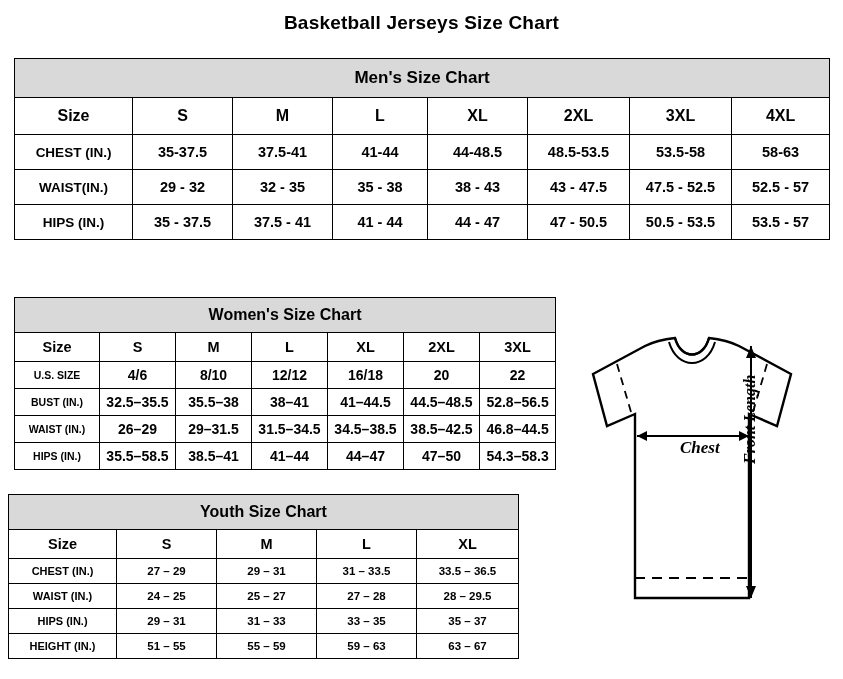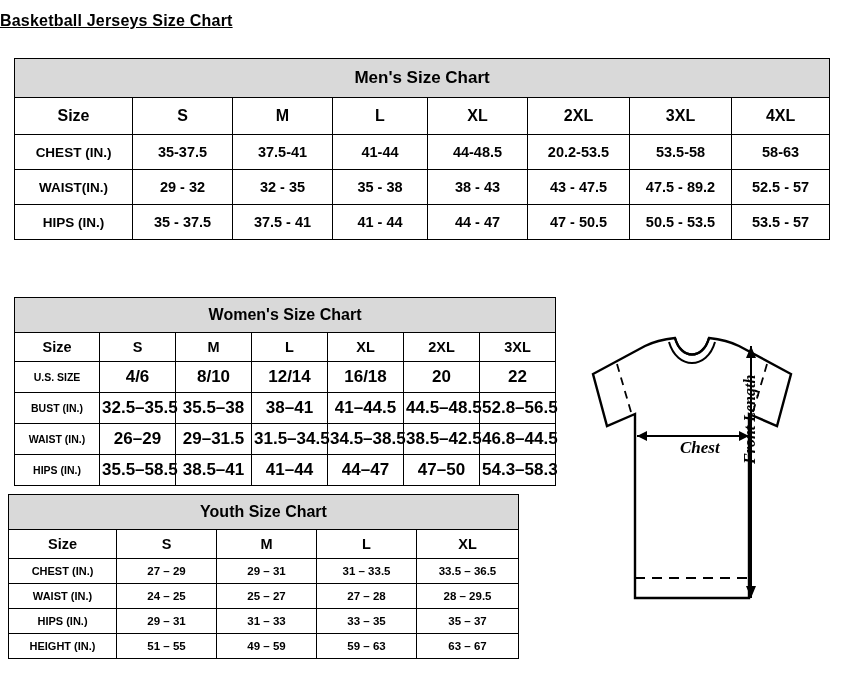--- a/index.html
+++ b/index.html
@@ -9,25 +9,25 @@
   }
   body {
     width: 843px;
     height: 679px;
     font-family: "Liberation Sans", sans-serif;
     color: #000;
     position: relative;
     overflow: hidden;
   }
   #page-title {
-    font-size: 16px;
+    text-align: center;
+    font-size: 19px;
     font-weight: bold;
     margin: 12px 0 0 0;
     letter-spacing: 0.2px;
-    text-decoration: underline;
   }
 
   table.sizechart {
     border-collapse: collapse;
     table-layout: fixed;
     background: #fff;
   }
   table.sizechart th,
   table.sizechart td {
     border: 1px solid #000;
@@ -65,21 +65,21 @@
   
   #womens-wrap {
     position: absolute;
     left: 14px;
     top: 297px;
     width: 541px;
   }
   #womens-table { width: 541px; }
   #womens-table .caption-cell { font-size: 16px; padding: 8px 0; margin-top: 16px; }
   #womens-table .hdr-cell { font-size: 14.5px; padding: 6px 0; }
-  #womens-table td { font-size: 17px; padding: 5px 2px; }
+  #womens-table td { font-size: 14px; padding: 5px 2px; }
   #womens-table td.row-label { font-size: 10.5px; margin-left: 24px; }
 
   
   #youth-wrap {
     position: absolute;
     left: 8px;
     top: 494px;
     width: 510px;
   }
   #youth-table { width: 510px; }
@@ -149,32 +149,32 @@
         <td class="hdr-cell">2XL</td>
         <td class="hdr-cell">3XL</td>
         <td class="hdr-cell">4XL</td>
       </tr>
       <tr>
         <td class="row-label">CHEST (IN.)</td>
         <td>35-37.5</td>
         <td>37.5-41</td>
         <td>41-44</td>
         <td>44-48.5</td>
-        <td>20.2-53.5</td>
+        <td>48.5-53.5</td>
         <td>53.5-58</td>
         <td>58-63</td>
       </tr>
       <tr>
         <td class="row-label">WAIST(IN.)</td>
         <td>29 - 32</td>
         <td>32 - 35</td>
         <td>35 - 38</td>
         <td>38 - 43</td>
         <td>43 - 47.5</td>
-        <td>47.5 - 89.2</td>
+        <td>47.5 - 52.5</td>
         <td>52.5 - 57</td>
       </tr>
       <tr>
         <td class="row-label">HIPS (IN.)</td>
         <td>35 - 37.5</td>
         <td>37.5 - 41</td>
         <td>41 - 44</td>
         <td>44 - 47</td>
         <td>47 - 50.5</td>
         <td>50.5 - 53.5</td>
@@ -205,21 +205,21 @@
         <td class="hdr-cell">M</td>
         <td class="hdr-cell">L</td>
         <td class="hdr-cell">XL</td>
         <td class="hdr-cell">2XL</td>
         <td class="hdr-cell">3XL</td>
       </tr>
       <tr>
         <td class="row-label">U.S. SIZE</td>
         <td>4/6</td>
         <td>8/10</td>
-        <td>12/14</td>
+        <td>12/12</td>
         <td>16/18</td>
         <td>20</td>
         <td>22</td>
       </tr>
       <tr>
         <td class="row-label">BUST (IN.)</td>
         <td>32.5–35.5</td>
         <td>35.5–38</td>
         <td>38–41</td>
         <td>41–44.5</td>
@@ -285,21 +285,21 @@
       <tr>
         <td class="row-label">HIPS (IN.)</td>
         <td>29 – 31</td>
         <td>31 – 33</td>
         <td>33 – 35</td>
         <td>35 – 37</td>
       </tr>
       <tr>
         <td class="row-label">HEIGHT (IN.)</td>
         <td>51 – 55</td>
-        <td>49 – 59</td>
+        <td>55 – 59</td>
         <td>59 – 63</td>
         <td>63 – 67</td>
       </tr>
     </tbody>
   </table>
 </div>
 
 <div id="shirt-wrap">
   <svg id="shirt-svg" width="290" height="340" viewBox="0 0 290 340">
 

